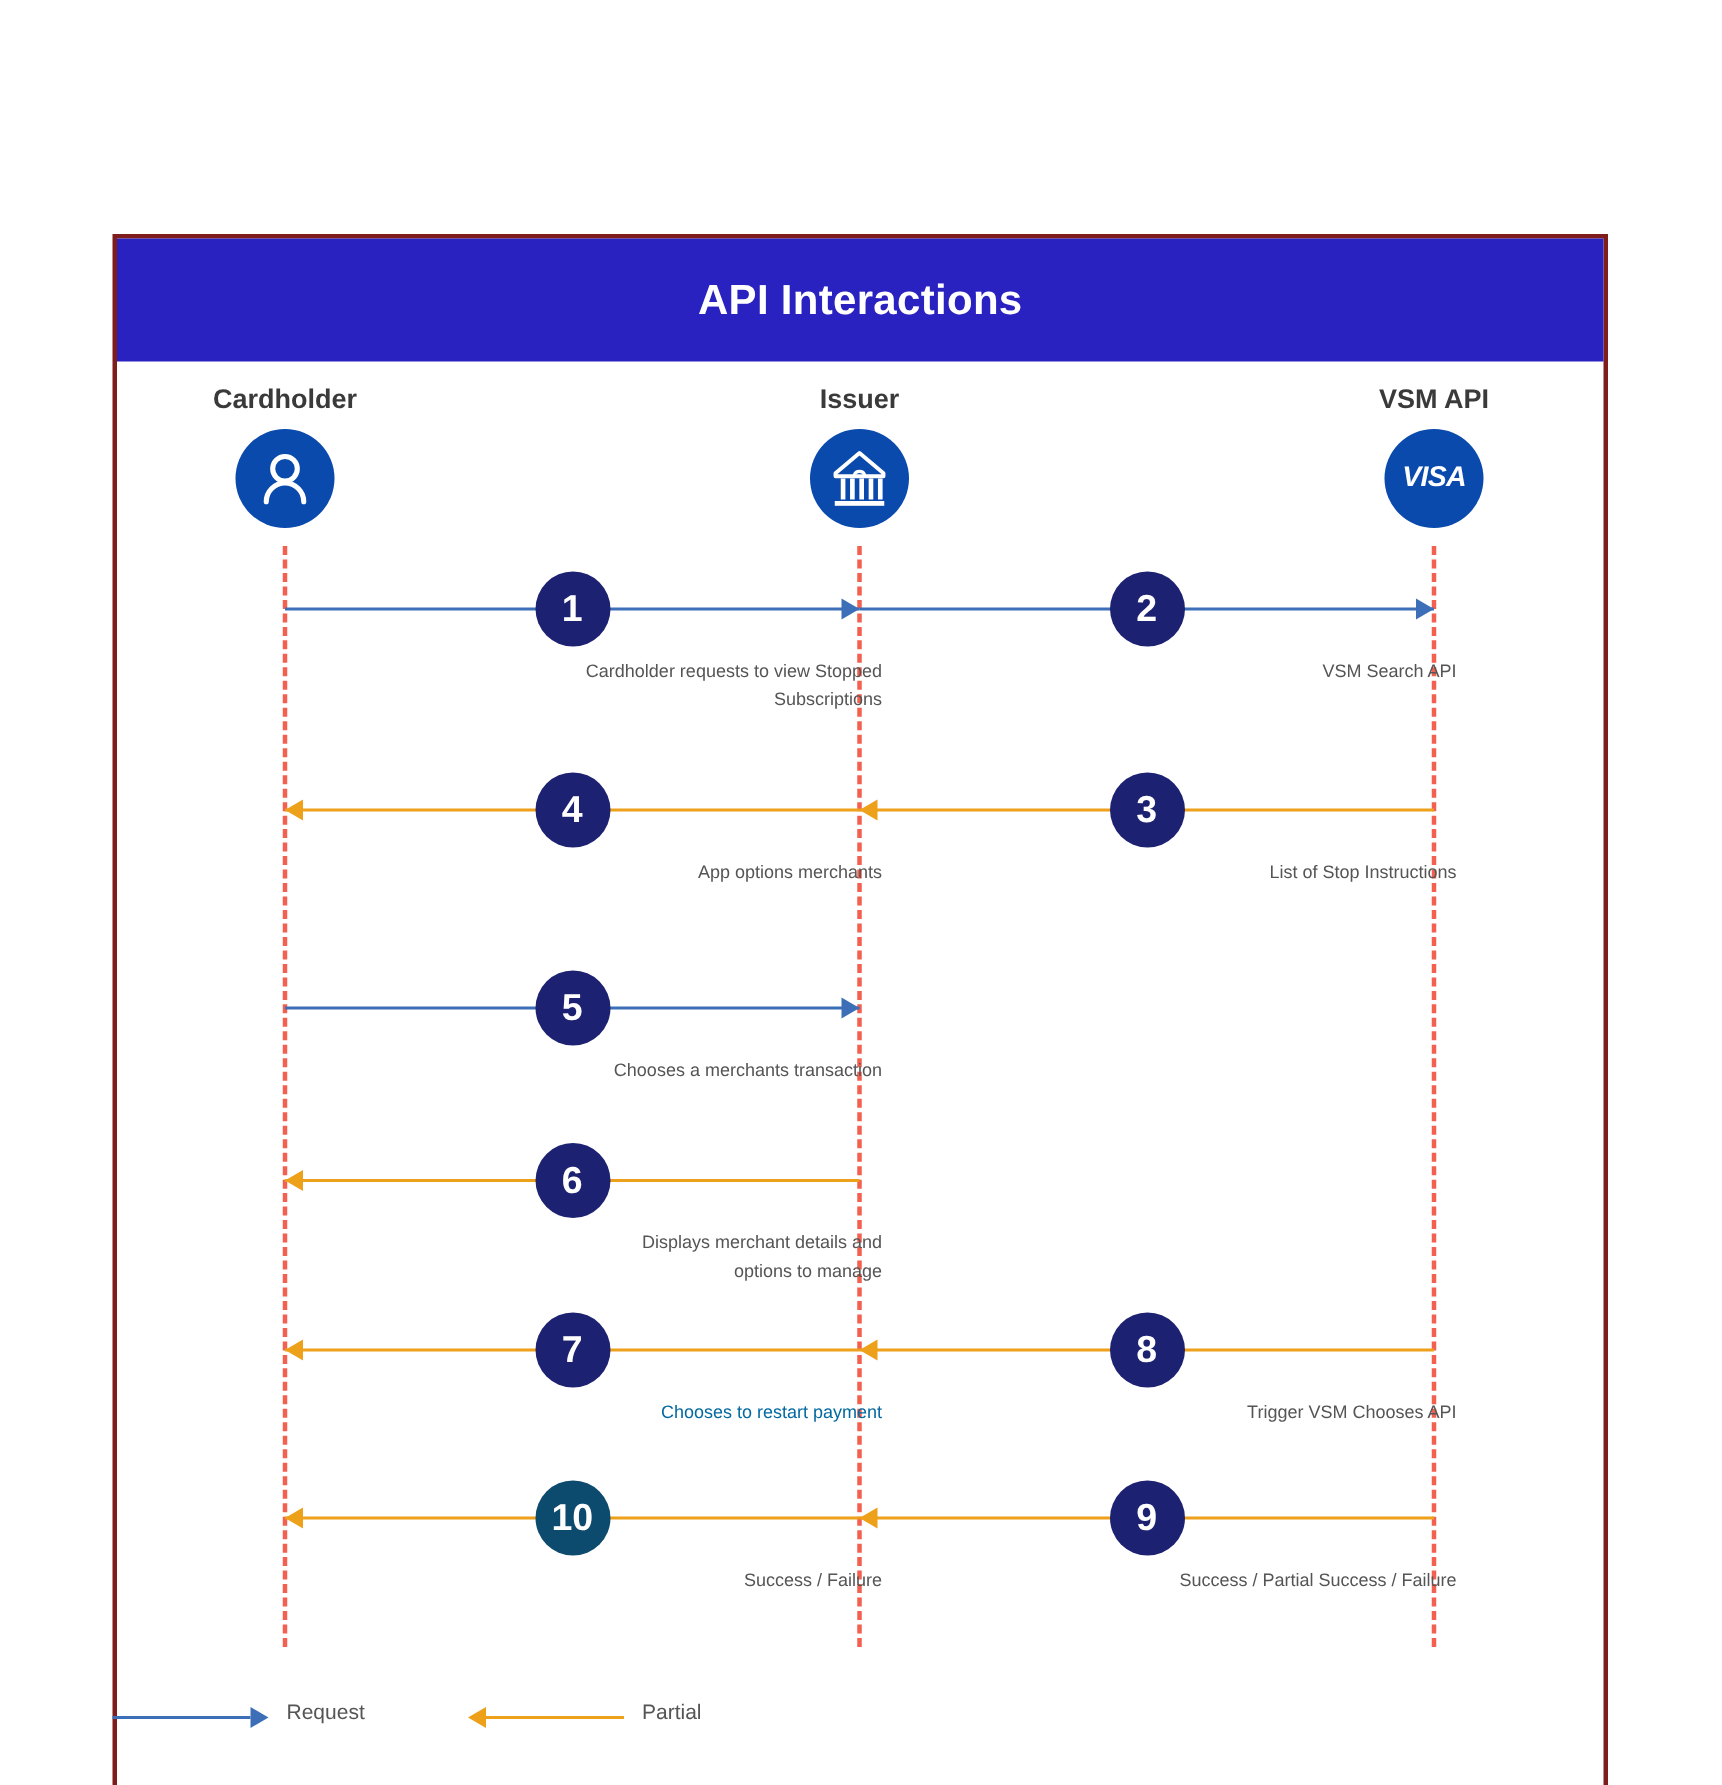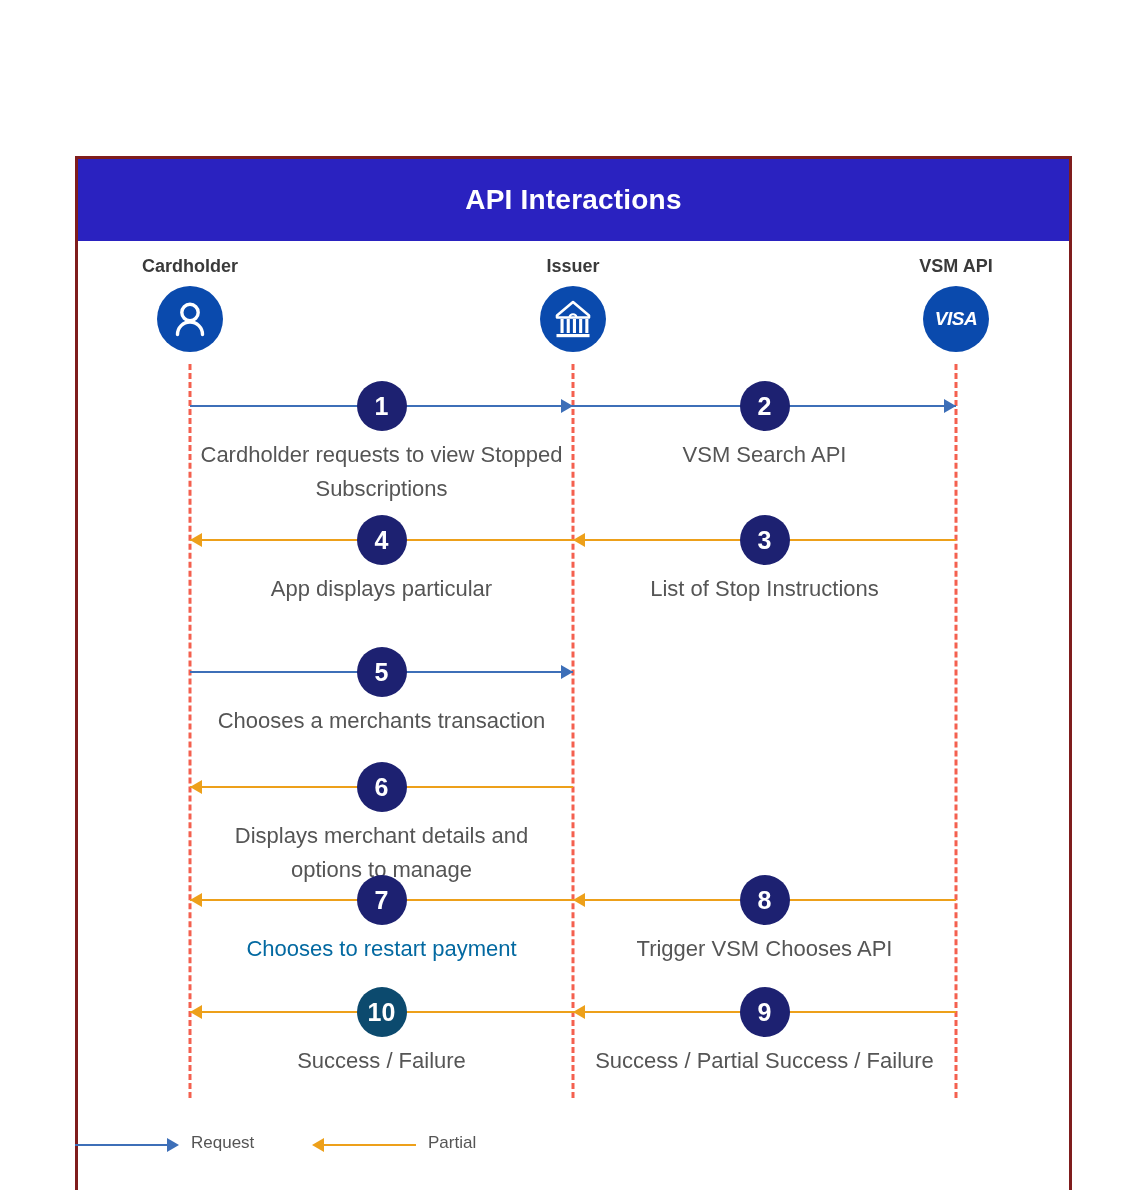--- a/index.html
+++ b/index.html
@@ -139,23 +139,23 @@
     align-items: center;
     justify-content: center;
     transform: translate(-50%, -50%);
     z-index: 4;
     line-height: 1;
   }
 
   .msg-caption {
     position: absolute;
     transform: translateX(-50%);
-    text-align: center;
+    text-align: right;
     color: #555555;
-    font-size: 22px;
+    font-size: 12px;
     line-height: 1.55;
     z-index: 3;
     white-space: pre-line;
   }
 
   
   .legend {
     position: absolute;
     left: 75px;
     top: 1128px;
@@ -179,21 +179,21 @@
     top: 10px;
     width: 0; height: 0;
     border-top: 7px solid transparent;
     border-bottom: 7px solid transparent;
   }
   .legend-arrow.right { border-left: 12px solid #3d6fb8; }
   .legend-arrow.left  { border-right: 12px solid #eda01a; }
   .legend-label {
     position: absolute;
     top: 5px;
-    font-size: 17px;
+    font-size: 14px;
     color: #555555;
     white-space: nowrap;
   }
 </style>
 </head>
 <body>
 
 <div id="stage">
 
   <div class="frame">
@@ -249,21 +249,21 @@
       <div class="arrow-head right" style="top: 399px; left: 944px; border-left-color: rgb(61, 111, 184);"></div>
       <div class="msg-badge" style="left: 764.5px; top: 406px; background: rgb(29, 33, 113);">2</div>
       <div class="msg-caption" style="left: 764.5px; top: 438px; width: 413px; color: rgb(85, 85, 85);">VSM Search API</div>
       <div class="msg-line response" style="left: 573px; width: 383px; top: 539px; border-top-color: rgb(237, 160, 26);"></div>
       <div class="arrow-head left" style="top: 533px; left: 573px; border-right-color: rgb(237, 160, 26);"></div>
       <div class="msg-badge" style="left: 764.5px; top: 540px; background: rgb(29, 33, 113);">3</div>
       <div class="msg-caption" style="left: 764.5px; top: 572px; width: 413px; color: rgb(85, 85, 85);">List of Stop Instructions</div>
       <div class="msg-line response" style="left: 190px; width: 383px; top: 539px; border-top-color: rgb(237, 160, 26);"></div>
       <div class="arrow-head left" style="top: 533px; left: 190px; border-right-color: rgb(237, 160, 26);"></div>
       <div class="msg-badge" style="left: 381.5px; top: 540px; background: rgb(29, 33, 113);">4</div>
-      <div class="msg-caption" style="left: 381.5px; top: 572px; width: 413px; color: rgb(85, 85, 85);">App displays particular</div>
+      <div class="msg-caption" style="left: 381.5px; top: 572px; width: 413px; color: rgb(85, 85, 85);">App options merchants</div>
       <div class="msg-line" style="left: 190px; width: 383px; top: 671px; border-top-color: rgb(61, 111, 184);"></div>
       <div class="arrow-head right" style="top: 665px; left: 561px; border-left-color: rgb(61, 111, 184);"></div>
       <div class="msg-badge" style="left: 381.5px; top: 672px; background: rgb(29, 33, 113);">5</div>
       <div class="msg-caption" style="left: 381.5px; top: 704px; width: 413px; color: rgb(85, 85, 85);">Chooses a merchants transaction</div>
       <div class="msg-line response" style="left: 190px; width: 383px; top: 786px; border-top-color: rgb(237, 160, 26);"></div>
       <div class="arrow-head left" style="top: 780px; left: 190px; border-right-color: rgb(237, 160, 26);"></div>
       <div class="msg-badge" style="left: 381.5px; top: 787px; background: rgb(29, 33, 113);">6</div>
       <div class="msg-caption" style="left: 381.5px; top: 819px; width: 413px; color: rgb(85, 85, 85);">Displays merchant details and
 options to manage</div>
       <div class="msg-line response" style="left: 190px; width: 383px; top: 899px; border-top-color: rgb(237, 160, 26);"></div>

